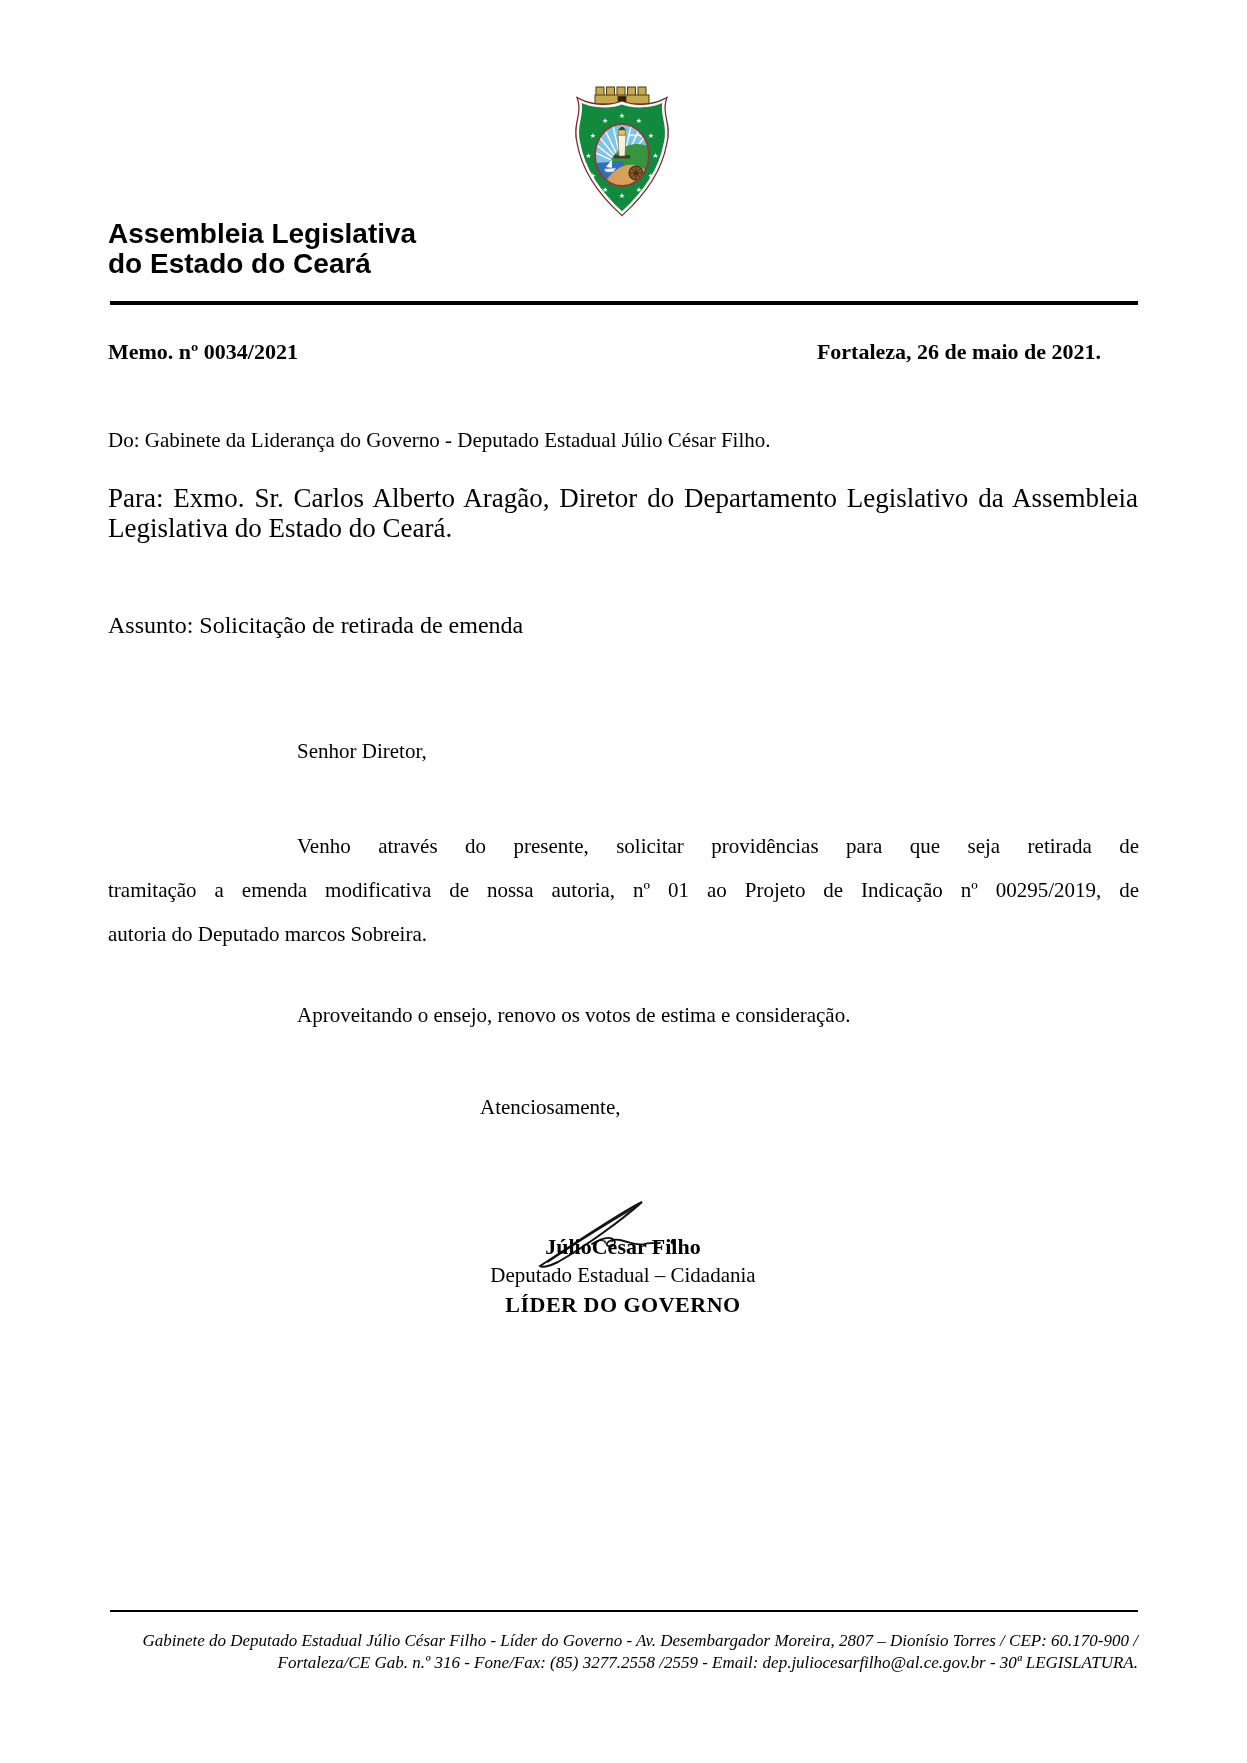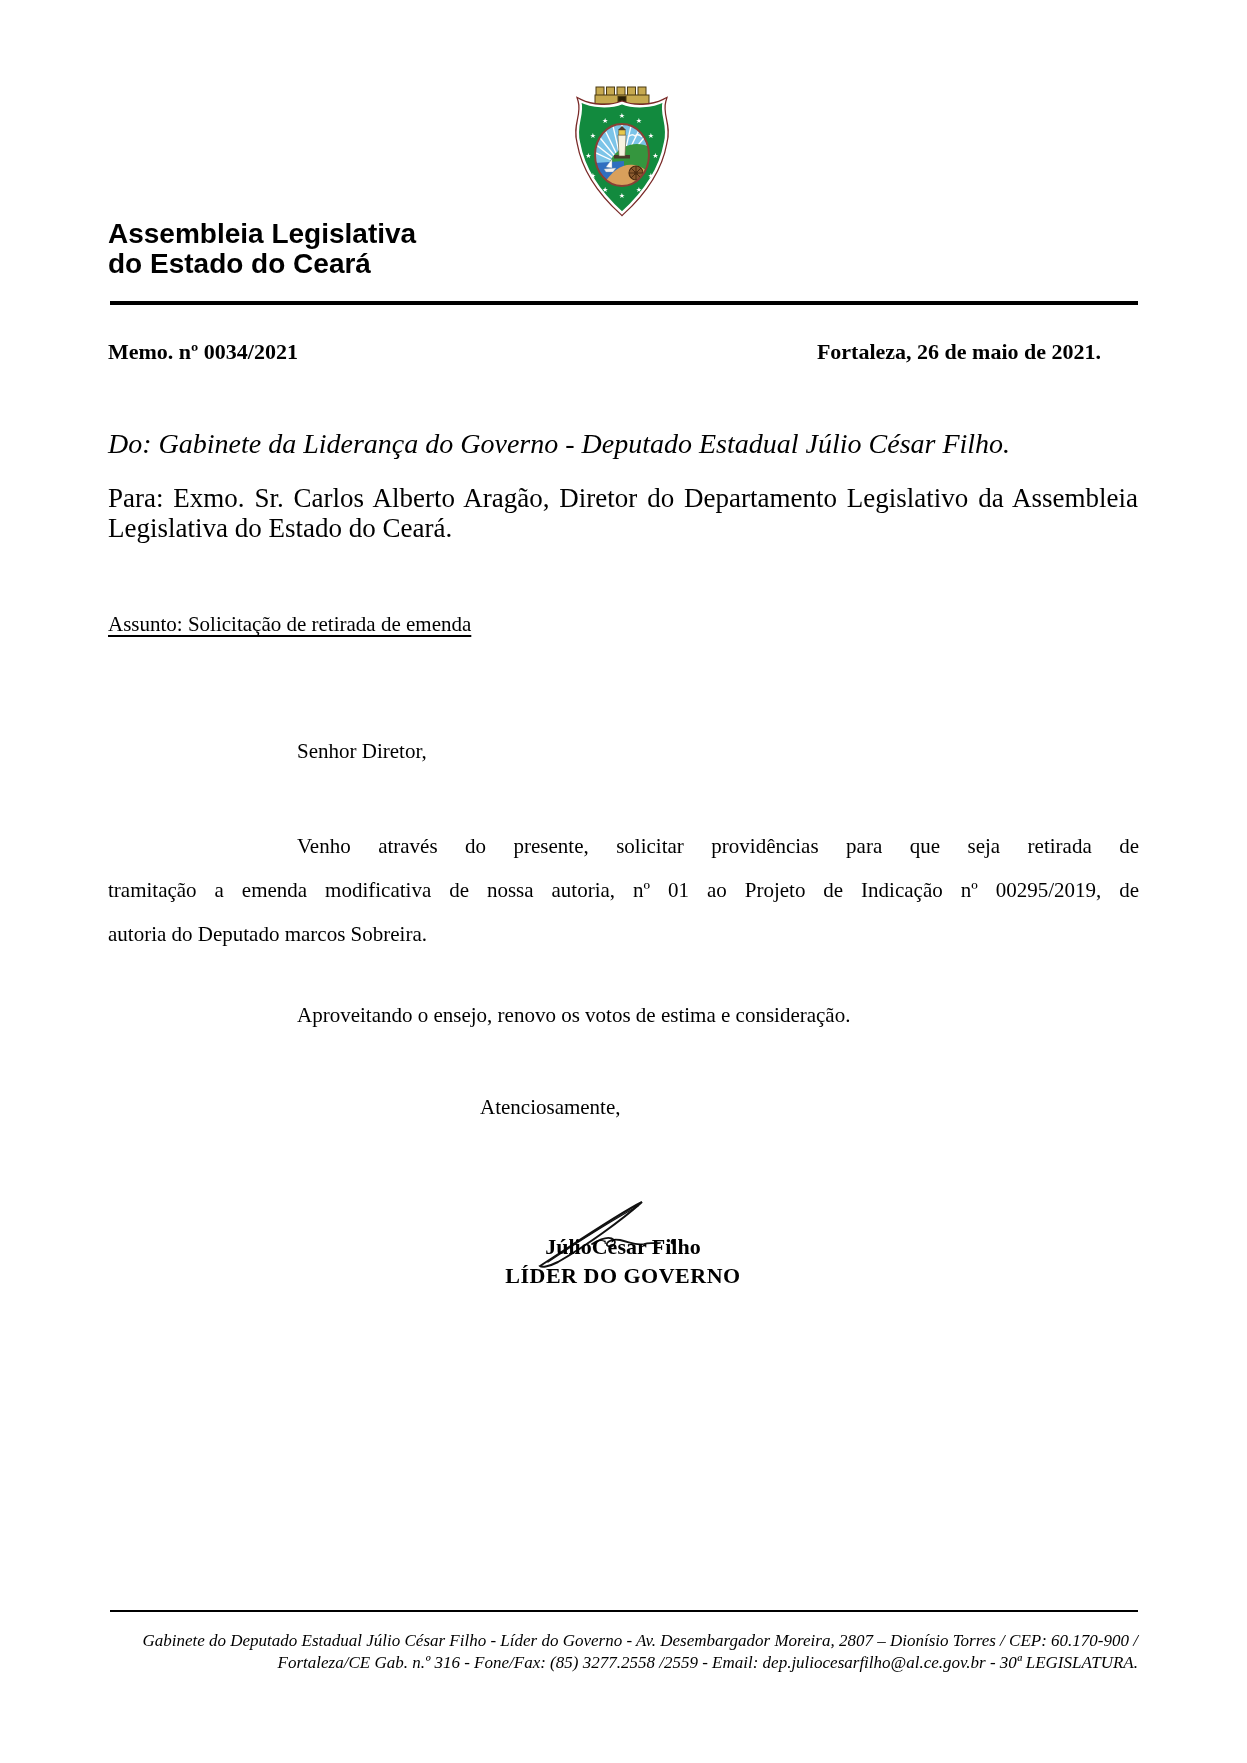--- a/index.html
+++ b/index.html
@@ -17,28 +17,28 @@
     top:219px; left:108px; width:1030px; text-align:left;
     font-weight:700; font-size:28px; line-height:30px;
     font-family:"Liberation Sans", sans-serif;
   }
 
   #header-rule { top:301px; left:110px; width:1028px; height:4px; background:#000; }
 
   #memo-number { top:339px; left:108px; font-size:22px; font-weight:700; }
   #place-date  { top:339px; right:146px; font-size:22px; font-weight:700; }
 
-  #from-line { top:428px; left:108px; width:1030px; font-size:28px;font-style:italic; }
+  #from-line { top:428px; left:108px; width:1030px; font-size:21px; }
 
   #to-para { top:483px; left:108px; width:1030px; font-size:27px; line-height:30px; }
   .just { text-align:justify; text-align-last:justify; }
 
   #subject-line {
-    top:612px; left:108px; font-size:21px;
-    text-decoration:underline; text-underline-offset:4px; text-decoration-thickness:1.5px;
+    top:612px; left:108px; font-size:24px;
+    text-underline-offset:4px; text-decoration-thickness:1.5px;
   }
 
   #salutation { top:739px; left:297px; font-size:21px; }
 
   #body-para-1 { top:824px; left:108px; width:1031px; font-size:21px; line-height:44px; }
   #body-para-1 .indent { text-indent:189px; }
 
   #body-para-2 { top:1003px; left:297px; font-size:21px; }
 
   #closing { top:1095px; left:480px; font-size:21px; }
@@ -171,20 +171,21 @@
     <g stroke="#111111" fill="none" stroke-linecap="round">
       <path d="M10,70 C38,52 88,18 112,6 C92,24 56,50 28,66 C20,70 12,72 10,70 Z" stroke-width="2"></path>
       <path d="M18,66 C48,46 90,20 108,10" stroke-width="1.4"></path>
       <path d="M62,48 C72,42 80,40 84,44 C87,47 82,52 78,50 C74,48 80,42 90,44 C100,46 106,50 114,48 C120,46 126,48 130,47" stroke-width="1.8"></path>
     </g>
     <circle cx="143" cy="46" r="2.4" fill="#111111"></circle>
   </svg>
 
   <div id="signature-block" class="abs">
     <div class="name">JúlioCésar Filho</div>
+    <div class="title">Deputado Estadual – Cidadania</div>
     <div class="role">LÍDER DO GOVERNO</div>
   </div>
 
   <div id="footer-rule" class="abs"></div>
   <div id="footer-text" class="abs">
     <div>Gabinete do Deputado Estadual Júlio César Filho - Líder do Governo  - Av. Desembargador Moreira, 2807 – Dionísio Torres / CEP: 60.170-900  /</div>
     <div>Fortaleza/CE  Gab. n.º 316 - Fone/Fax: (85) 3277.2558 /2559 -  Email: dep.juliocesarfilho@al.ce.gov.br - 30ª LEGISLATURA.</div>
   </div>
 
 </div>

